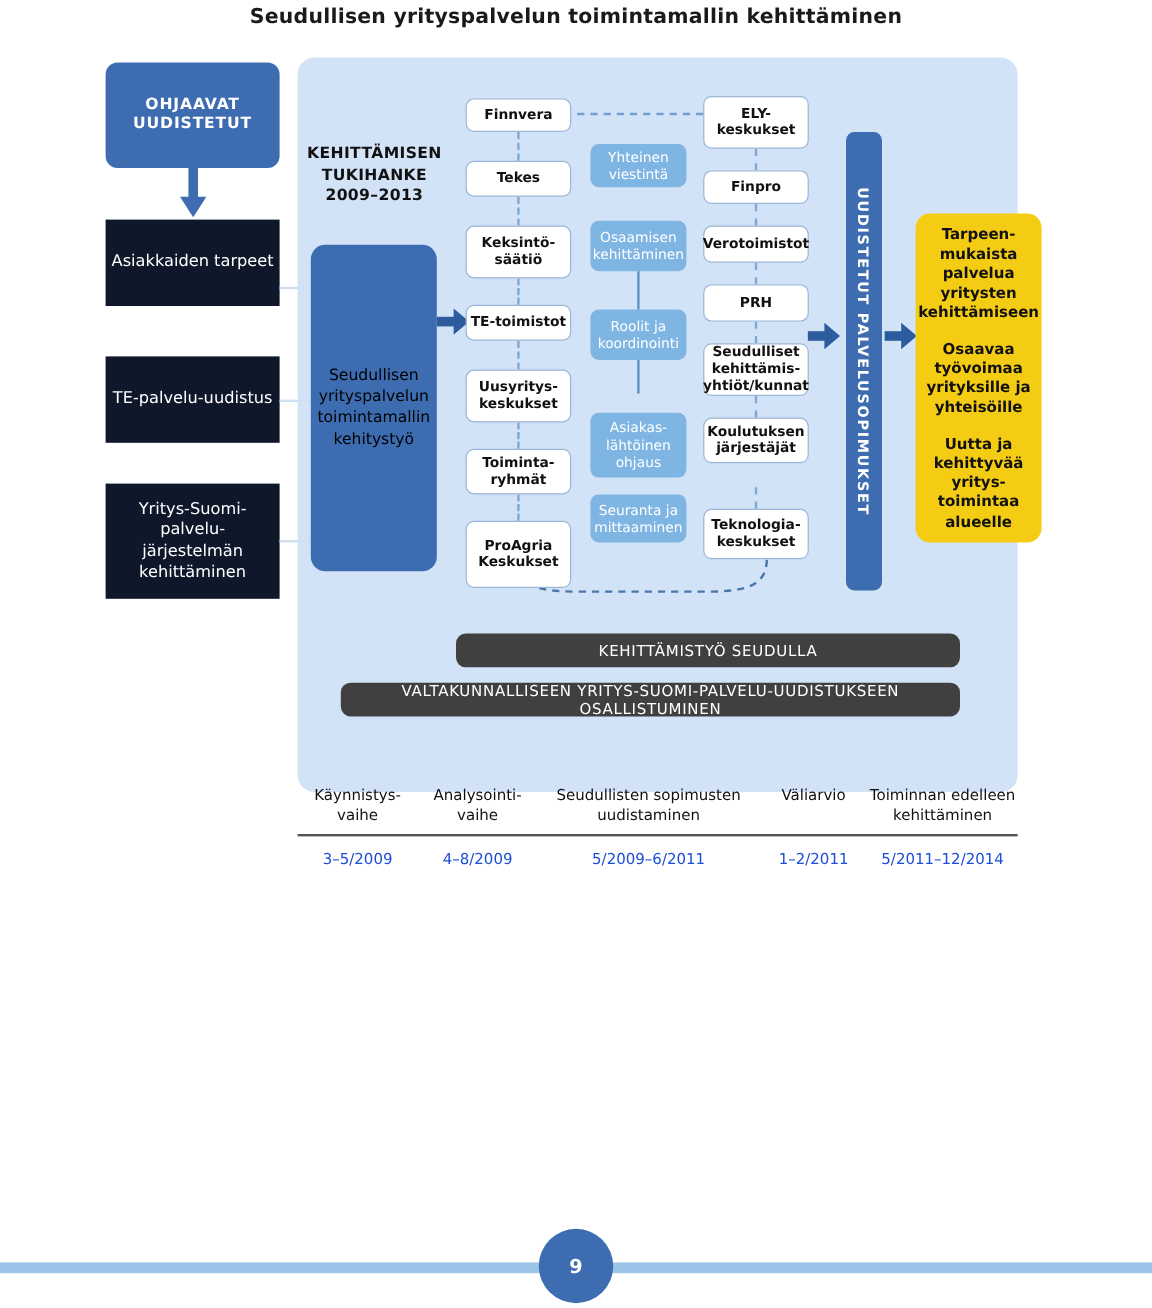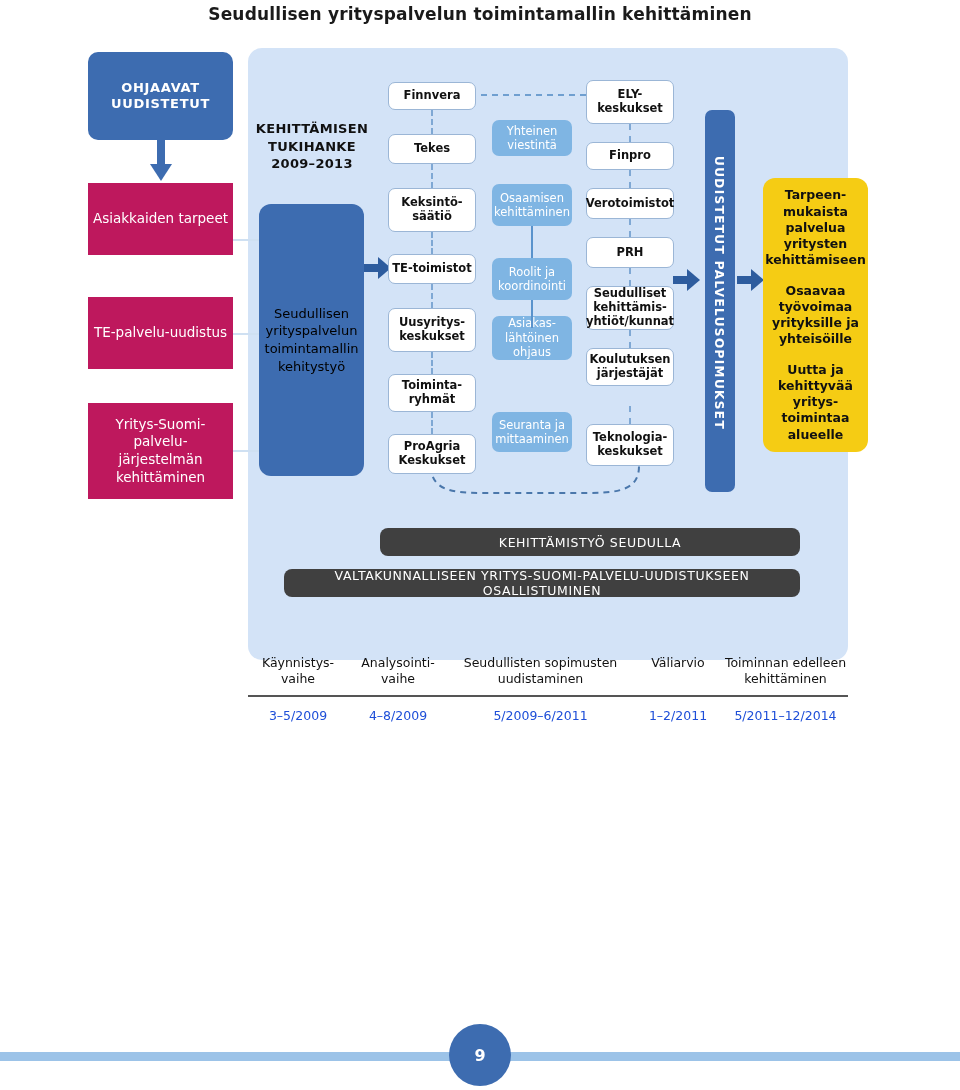--- a/index.html
+++ b/index.html
@@ -24,21 +24,21 @@
 
   
   #ohjaavat-box{
     left:88px;top:52px;width:145px;height:88px;background:#3d6cb0;
     border-radius:10px;color:#fff;display:flex;align-items:center;
     justify-content:center;text-align:center;font-size:13px;font-weight:bold;
     letter-spacing:.7px;line-height:1.25;
   }
   #ohjaavat-arrow{left:148px;top:140px;width:26px;height:42px;}
   .leftbox{
-    left:88px;width:145px;background:#be185d;color:#fff;
+    left:88px;width:145px;background:#0f172a;color:#fff;
     display:flex;align-items:center;justify-content:center;text-align:center;
     font-size:13.5px;line-height:1.3;padding:4px;
   }
   #leftbox-0{top:183px;height:72px;}
   #leftbox-1{top:297px;height:72px;}
   #leftbox-2{top:403px;height:96px;}
   .leftconn{background:#cfe0f2;height:2px;left:233px;width:26px;}
 
   
   #kehittamisen-label{
@@ -179,34 +179,34 @@
 <svg class="abs dashcurve" style="left:420px;top:466px;width:230px;height:34px;" viewBox="0 0 230 34">
   <path d="M11,0 C11,22 28,27 60,27 L170,27 C202,27 219,22 219,0" fill="none" stroke="#4a77ab" stroke-width="2" stroke-dasharray="6 5"></path>
 </svg>
 
 <div class="abs wbox" style="top:82px;height:28px;">Finnvera</div>
 <div class="abs wbox" style="top:134px;height:30px;">Tekes</div>
 <div class="abs wbox" style="top:188px;height:44px;">Keksintö-säätiö</div>
 <div class="abs wbox" style="top:254px;height:30px;">TE-toimistot</div>
 <div class="abs wbox" style="top:308px;height:44px;">Uusyritys-keskukset</div>
 <div class="abs wbox" style="top:374px;height:38px;">Toiminta-ryhmät</div>
-<div class="abs wbox" style="top:434px;height:40px;">ProAgria Keskukset</div>
+<div class="abs wbox" style="top:434px;height:56px;">ProAgria Keskukset</div>
 
 <div class="abs wbox2" style="top:80px;height:44px;">ELY-keskukset</div>
 <div class="abs wbox2" style="top:142px;height:28px;">Finpro</div>
 <div class="abs wbox2" style="top:188px;height:31px;">Verotoimistot</div>
 <div class="abs wbox2" style="top:237px;height:31px;">PRH</div>
 <div class="abs wbox2" style="top:286px;height:44px;">Seudulliset kehittämis-yhtiöt/kunnat</div>
 <div class="abs wbox2" style="top:348px;height:38px;">Koulutuksen järjestäjät</div>
 <div class="abs wbox2" style="top:424px;height:42px;">Teknologia-keskukset</div>
 
 <div class="abs mbox" style="top:120px;height:36px;">Yhteinen viestintä</div>
 <div class="abs mbox" style="top:184px;height:42px;">Osaamisen kehittäminen</div>
 <div class="abs mbox" style="top:258px;height:42px;">Roolit ja koordinointi</div>
-<div class="abs mbox" style="top:316px;height:44px;">Asiakas-lähtöinen ohjaus</div>
+<div class="abs mbox" style="top:344px;height:54px;">Asiakas-lähtöinen ohjaus</div>
 <div class="abs mbox" style="top:412px;height:40px;">Seuranta ja mittaaminen</div>
 
 <div class="abs mconn" style="top:226px;height:32px;"></div>
 <div class="abs mconn" style="top:300px;height:28px;"></div>
 
 <svg class="abs" id="bar-arrow-left" viewBox="0 0 28 24">
   <rect x="0" y="8" width="16" height="8" fill="#2d5c9e"></rect>
   <polygon points="14,1 14,23 27,12" fill="#2d5c9e"></polygon>
 </svg>
 <div class="abs" id="uudistetut-bar">

